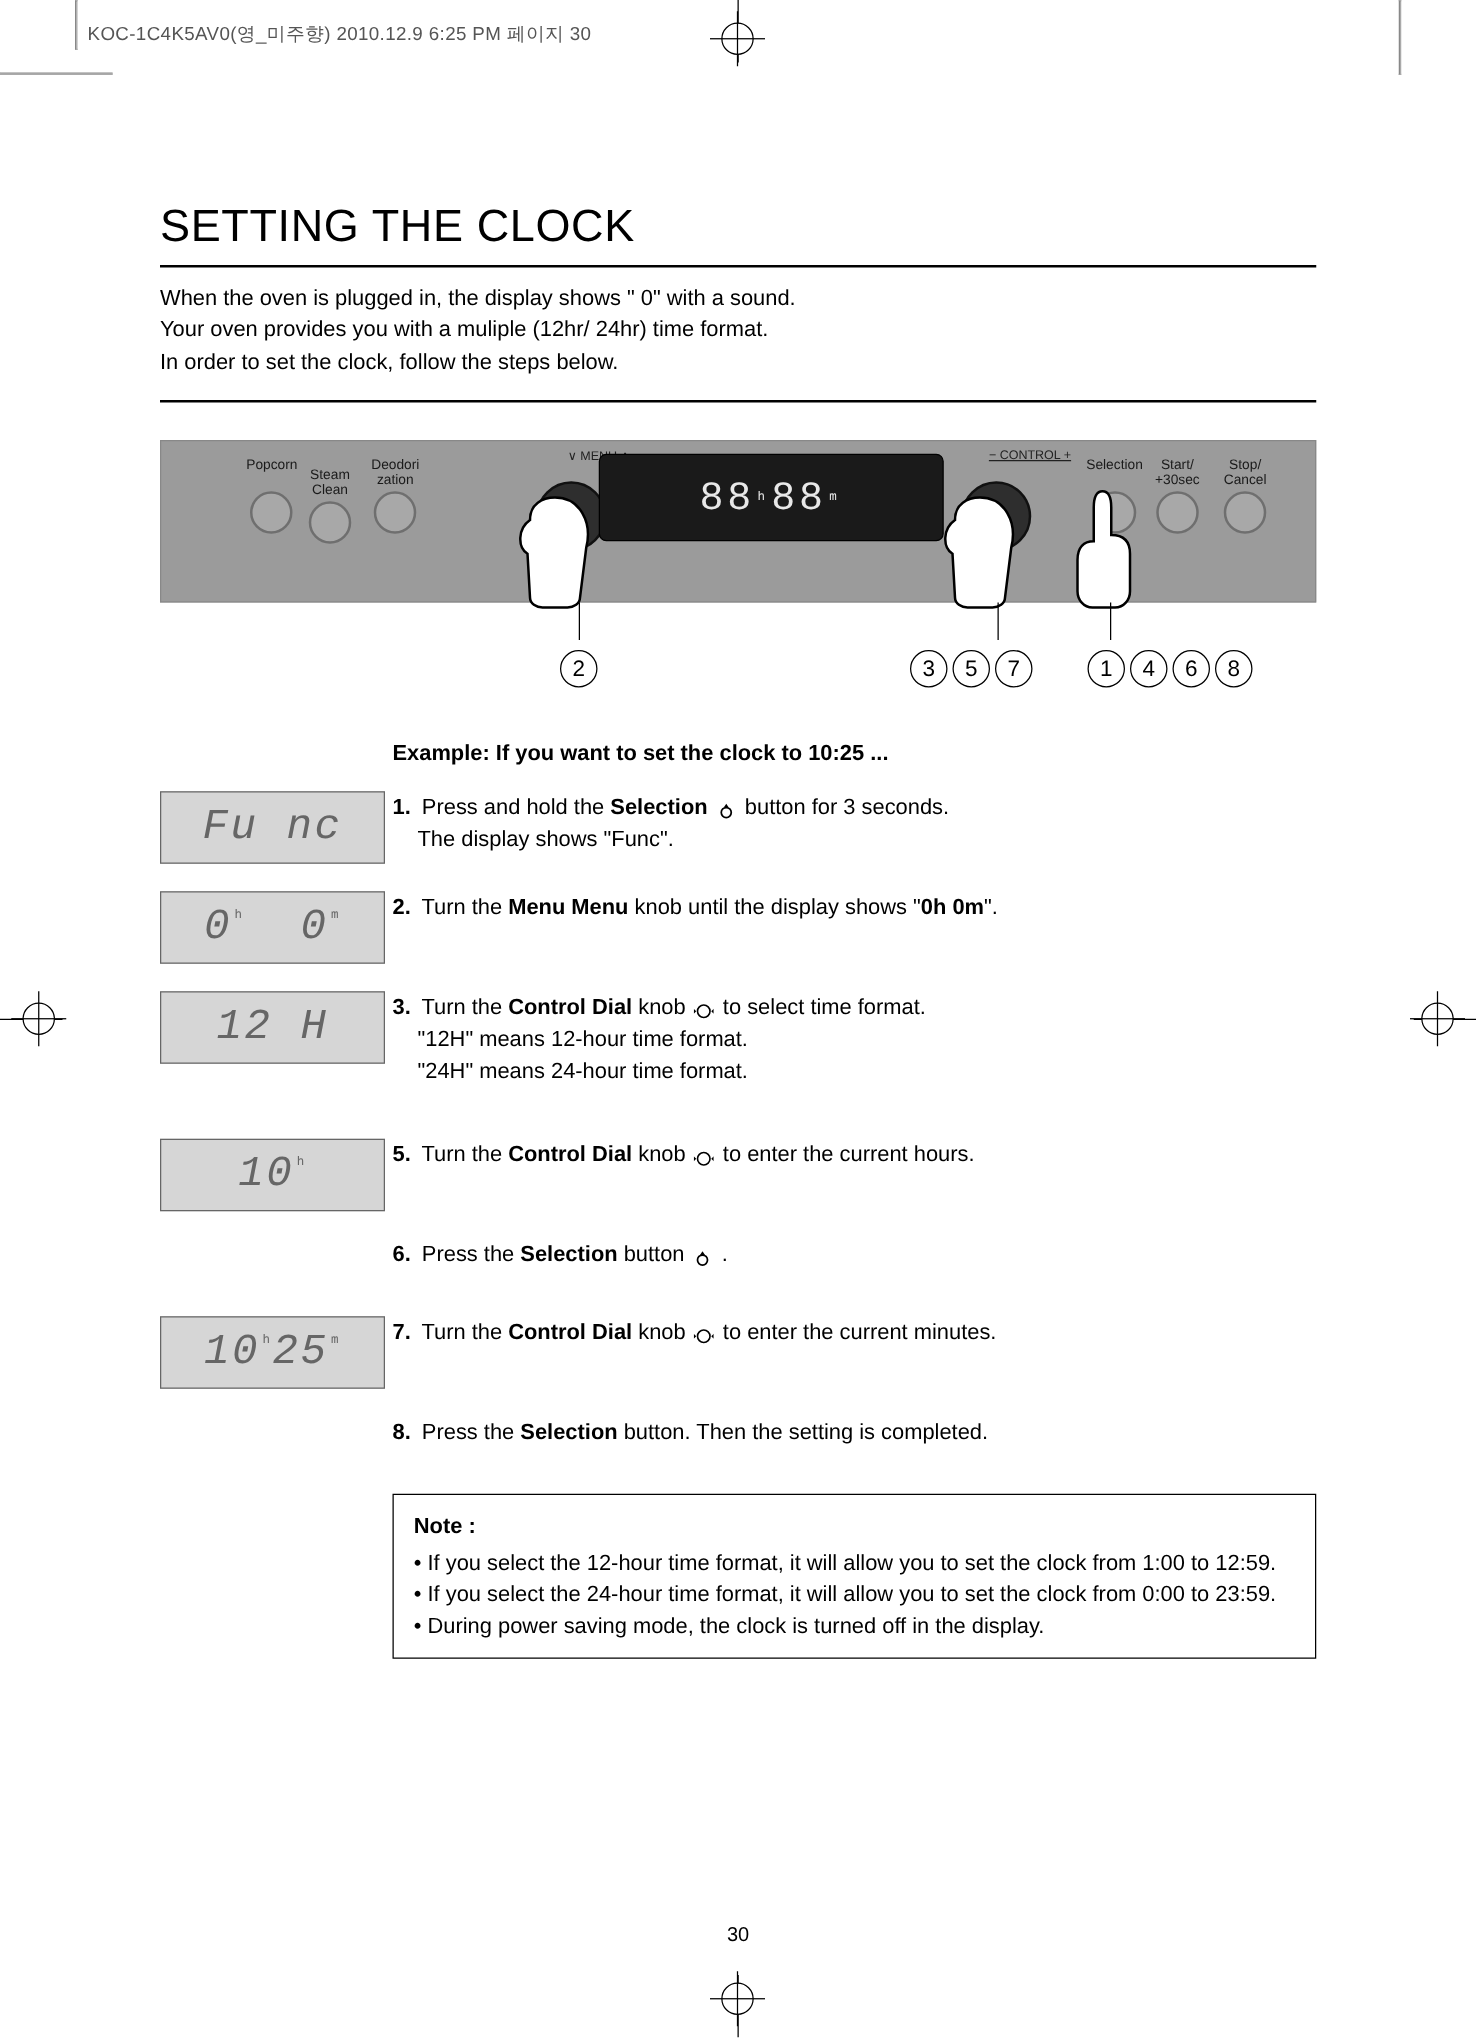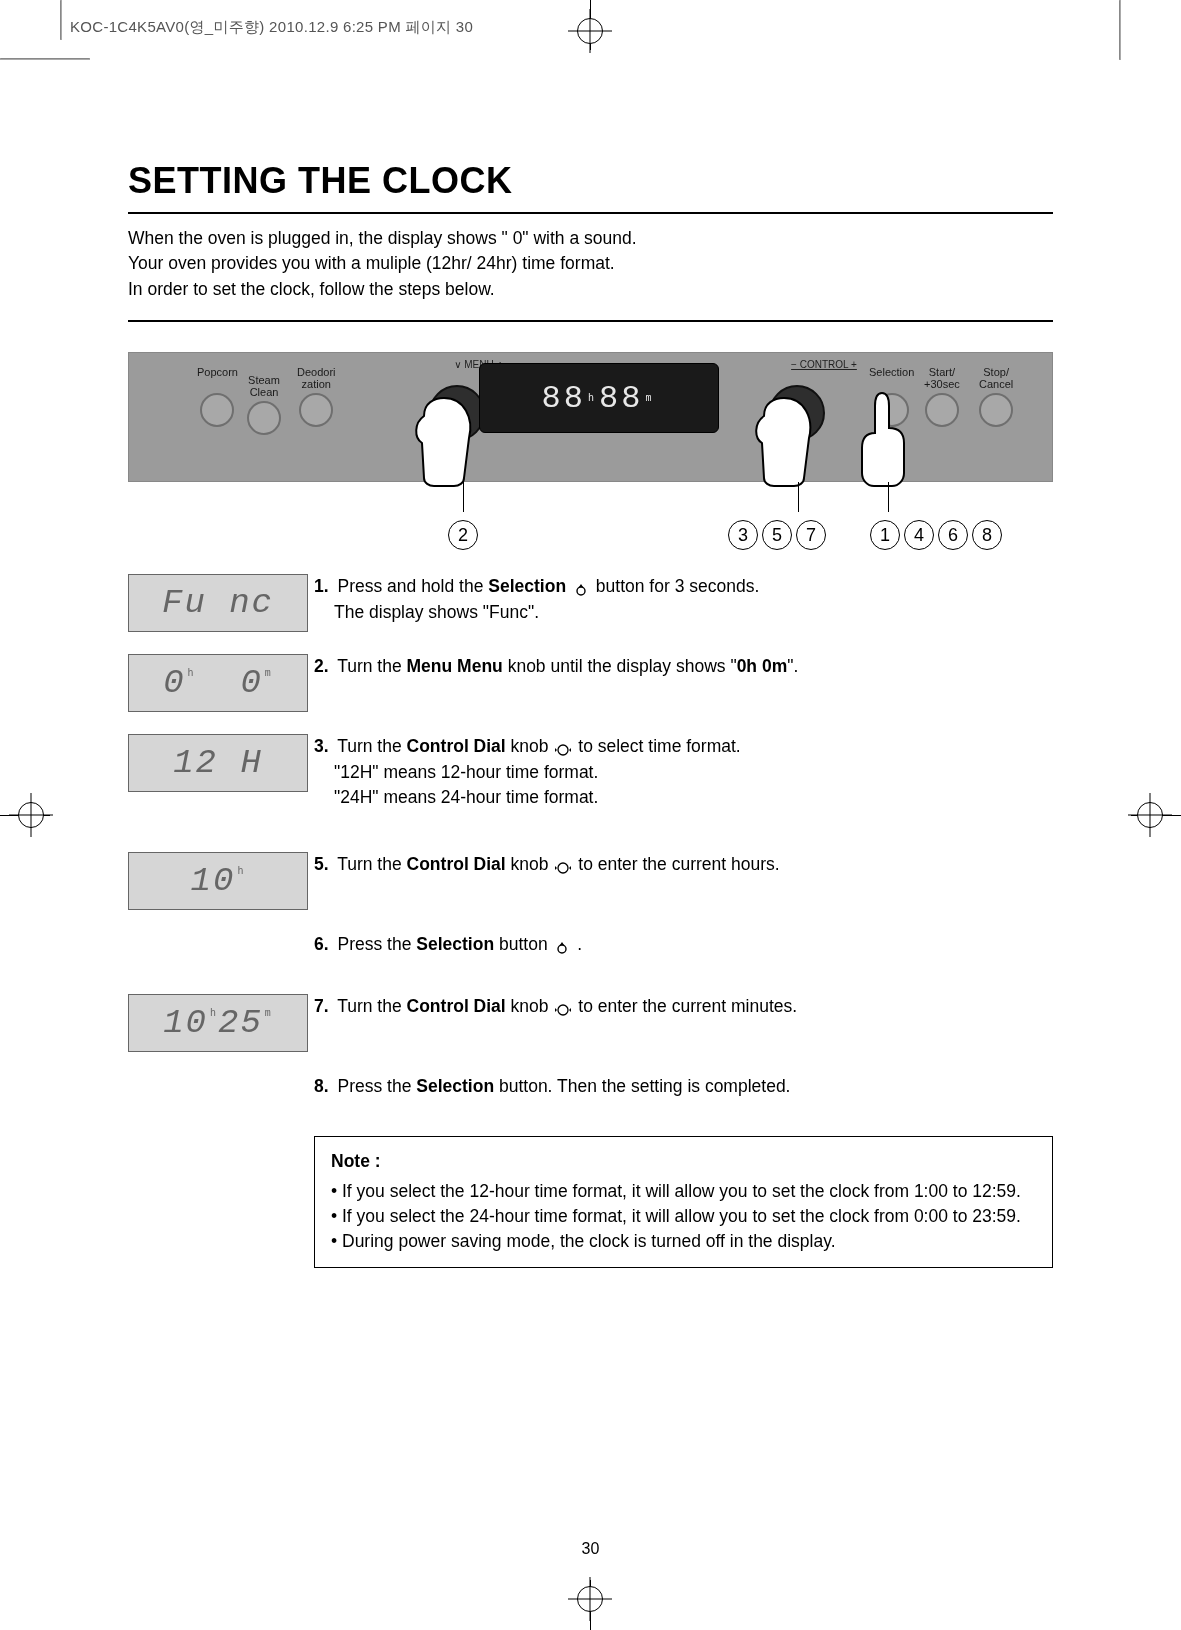--- a/index.html
+++ b/index.html
@@ -39,21 +39,21 @@
 
   .header-line {
     position: absolute; left: 70px; top: 18px; font-size: 15px; color: #555;
     letter-spacing: 0.3px;
   }
 
   .page {
     position: absolute; left: 128px; top: 160px; width: 925px;
   }
   h1.title {
-    font-size: 36px; font-weight: 700; margin: 0 0 10px 0;
+    font-size: 36px; font-weight: 400; margin: 0 0 10px 0;
     letter-spacing: 0.5px;
   }
   .title-rule { border-top: 2px solid #000; margin-bottom: 12px; }
   .intro { font-size: 17.5px; line-height: 1.45; margin: 0 0 14px 0; }
   .intro-rule { border-top: 2px solid #000; margin: 18px 0 30px 0; }
 
   
   .panel-wrap { position: relative; width: 100%; height: 210px; margin-bottom: 12px; }
   .panel {
     position: absolute; left: 0; top: 0; width: 100%; height: 130px;
@@ -66,21 +66,21 @@
   .btn-round-wrap .lbl { font-size: 11px; color:#1a1a1a; white-space: pre; line-height:1.05; margin-bottom:4px; display:block; height:22px;}
   .btn-round {
     width: 34px; height: 34px; background:#a8a8a8; border:2px solid #6f6f6f;
     border-radius:50%; margin:0 auto;
   }
   .knob {
     width: 56px; height: 56px; border-radius:50%; background:#2e2e2e;
     border: 2px solid #111; position:absolute;
   }
   .display7 {
-    position:absolute; left:350px; top:10px; width:240px; height:70px;
+    position:absolute; left:350px; top:10px; width:276px; height:70px;
     background:#1a1a1a; border-radius:6px; border:1px solid #000;
     color:#e8e8e8; font-family: "Courier New", monospace;
     display:flex; align-items:center; justify-content:center;
     font-size:32px; letter-spacing:3px;
   }
   .display7 .sml { font-size:10px; vertical-align:super; margin:0 2px;}
   .hand {
     position:absolute; width:80px; height:100px; pointer-events:none;
   }
   .hand svg { width:100%; height:100%; }
@@ -210,20 +210,21 @@
     <div class="callout" style="left:634px; top:168px;">5</div>
     <div class="callout" style="left:668px; top:168px;">7</div>
 
     <div class="callout-lead" style="left:760px; top:130px;"></div>
     <div class="callout" style="left:742px; top:168px;">1</div>
     <div class="callout" style="left:776px; top:168px;">4</div>
     <div class="callout" style="left:810px; top:168px;">6</div>
     <div class="callout" style="left:844px; top:168px;">8</div>
   </div>
 
+  <div class="example">Example: If you want to set the clock to 10:25 ...</div>
 
   <div class="steps">
 
     <div class="step-row">
       <div class="lcd-col">
         <div class="lcd">Fu nc</div>
       </div>
       <div class="step-text">
         <span class="step-num">1.</span>
         <span>Press and hold the </span><b>Selection</b>

